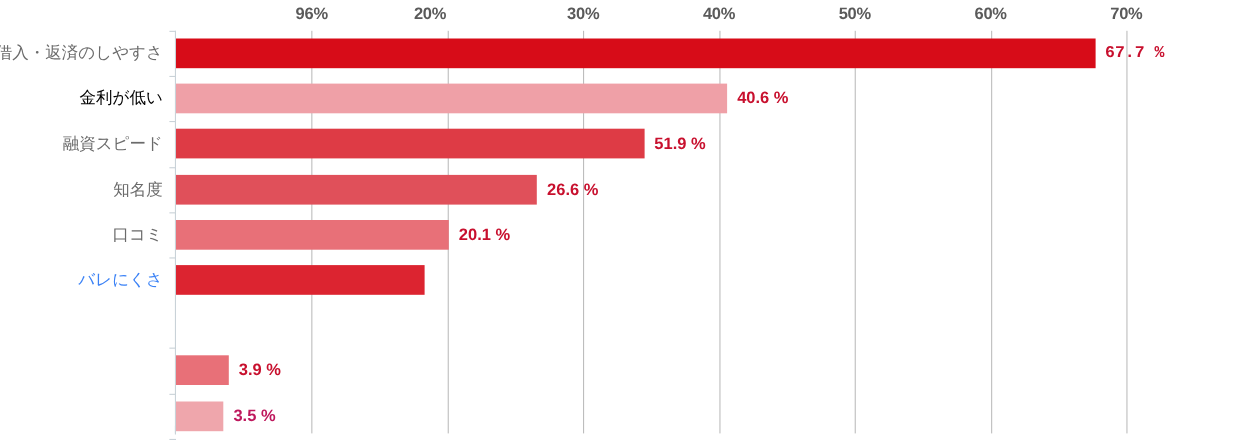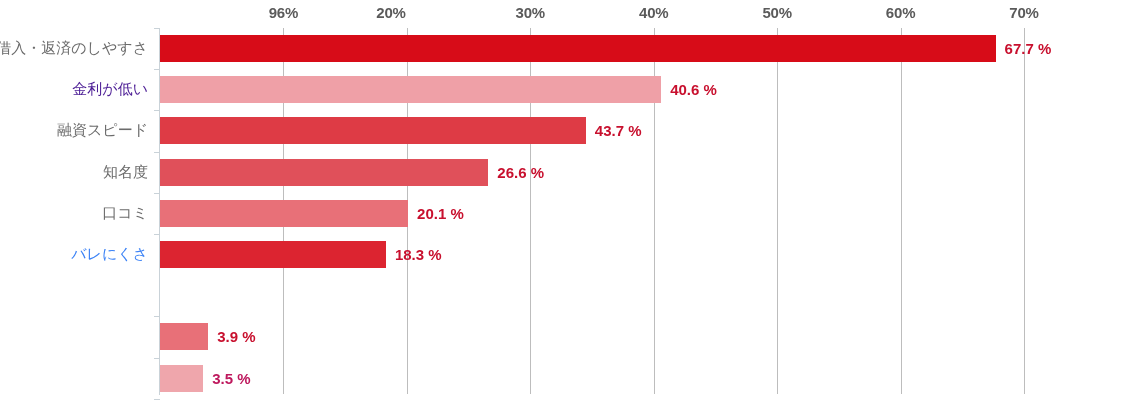--- a/index.html
+++ b/index.html
@@ -148,51 +148,50 @@
       <div class="gridline" style="left: 406.86px; background: rgb(189, 189, 189);"></div>
       <div class="gridline" style="left: 530.29px; background: rgb(189, 189, 189);"></div>
       <div class="gridline" style="left: 653.72px; background: rgb(189, 189, 189);"></div>
       <div class="gridline" style="left: 777.15px; background: rgb(189, 189, 189);"></div>
       <div class="gridline" style="left: 900.58px; background: rgb(189, 189, 189);"></div>
       <div class="gridline" style="left: 1024.01px; background: rgb(189, 189, 189);"></div>
       <div class="row" style="top: 0px;">
         <div class="row-tick" style="background: rgb(201, 210, 216);"></div>
         <div class="cat-label" style="color: rgb(107, 107, 107);">借入・返済のしやすさ</div>
         <div class="bar" style="width: 835.621px; background: rgb(215, 12, 24);"></div>
-        <div class="val-label" style="left: 1004.62px; color: rgb(200, 16, 46);">67.7 %</div>
+        <div class="val-label" style="left: 1004.62px; color: rgb(200, 16, 46); font-family: Liberation Mono, monospace;">67.7 %</div>
       </div>
       <div class="row" style="top: 41.2px;">
         <div class="row-tick" style="background: rgb(201, 210, 216);"></div>
-        <div class="cat-label" style="color: #4c1d95; font-family: Liberation Serif, serif;">金利が低い</div>
+        <div class="cat-label" style="color: #000000; font-family: Liberation Serif, serif;">金利が低い</div>
         <div class="bar" style="width: 501.126px; background: rgb(239, 160, 167);"></div>
         <div class="val-label" style="left: 670.126px; color: rgb(200, 16, 46);">40.6 %</div>
       </div>
       <div class="row" style="top: 82.4px;">
         <div class="row-tick" style="background: rgb(201, 210, 216);"></div>
         <div class="cat-label" style="color: rgb(107, 107, 107);">融資スピード</div>
         <div class="bar" style="width: 425.834px; background: rgb(222, 59, 69);"></div>
-        <div class="val-label" style="left: 594.833px; color: rgb(200, 16, 46);">43.7 %</div>
+        <div class="val-label" style="left: 594.833px; color: rgb(200, 16, 46);">51.9 %</div>
       </div>
       <div class="row" style="top: 123.6px;">
         <div class="row-tick" style="background: rgb(201, 210, 216);"></div>
         <div class="cat-label" style="color: rgb(107, 107, 107);">知名度</div>
         <div class="bar" style="width: 328.324px; background: rgb(224, 80, 90);"></div>
         <div class="val-label" style="left: 497.324px; color: rgb(200, 16, 46);">26.6 %</div>
       </div>
       <div class="row" style="top: 164.8px;">
         <div class="row-tick" style="background: rgb(201, 210, 216);"></div>
         <div class="cat-label" style="color: rgb(107, 107, 107);">口コミ</div>
         <div class="bar" style="width: 248.094px; background: rgb(232, 112, 120);"></div>
         <div class="val-label" style="left: 417.094px; color: rgb(200, 16, 46);">20.1 %</div>
       </div>
       <div class="row" style="top: 206px;">
         <div class="row-tick" style="background: rgb(201, 210, 216);"></div>
         <div class="cat-label" style="color: #3b82f6;">バレにくさ</div>
         <div class="bar" style="width: 225.877px; background: rgb(220, 36, 48);"></div>
-        <div class="val-label" style="left: 394.877px; color: rgb(200, 16, 46);">18.3 %</div>
       </div>
       <div class="row" style="top: 288.4px;">
         <div class="row-tick" style="background: rgb(201, 210, 216);"></div>
         <div class="bar" style="width: 48.1377px; background: rgb(232, 112, 120);"></div>
         <div class="val-label" style="left: 217.138px; color: rgb(200, 16, 46);">3.9 %</div>
       </div>
       <div class="row" style="top: 329.6px;">
         <div class="row-tick" style="background: rgb(201, 210, 216);"></div>
         <div class="bar" style="width: 43.2005px; background: rgb(239, 166, 172);"></div>
         <div class="val-label" style="left: 212.201px; color: #be185d;">3.5 %</div>

